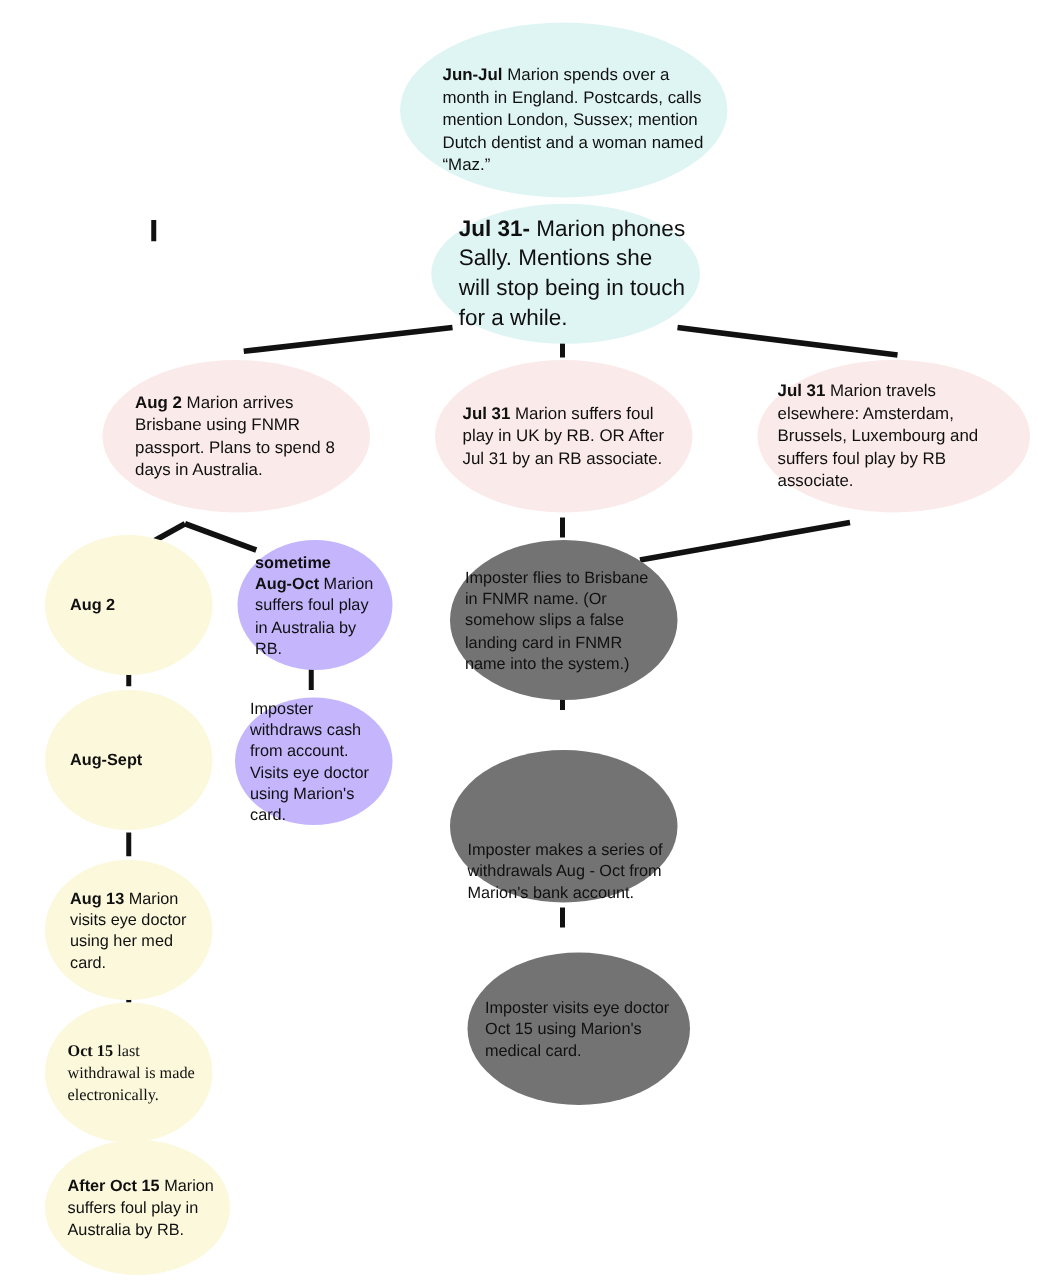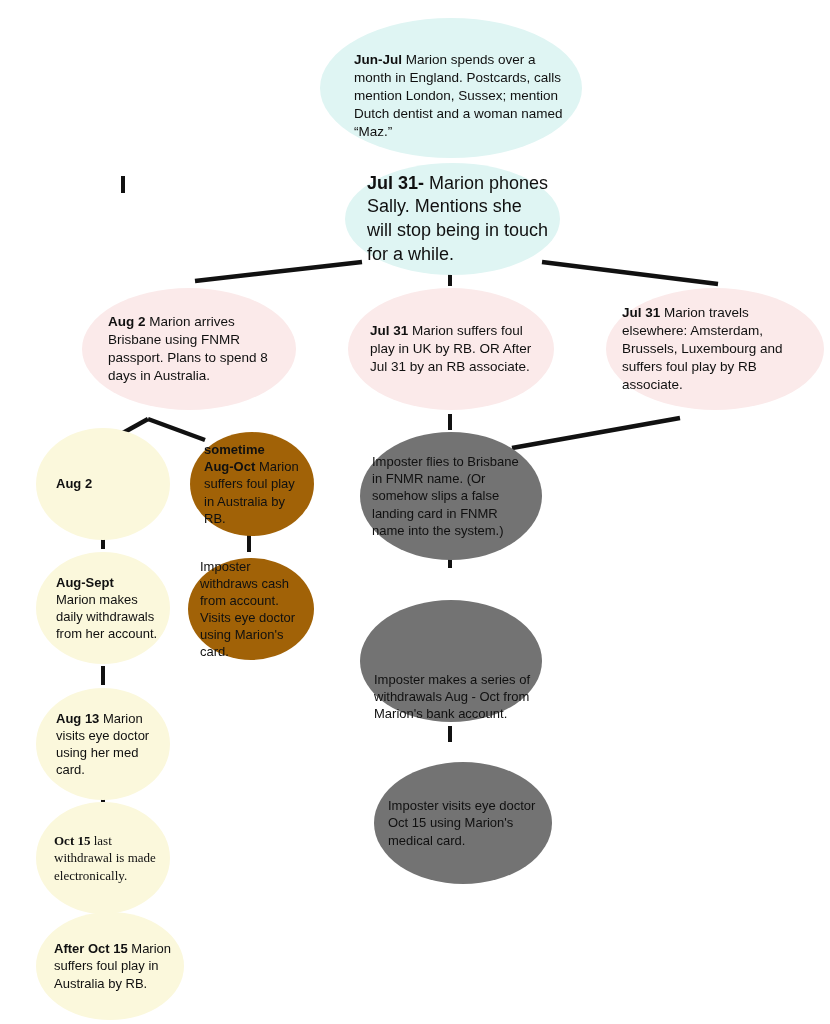--- a/index.html
+++ b/index.html
@@ -43,21 +43,21 @@
     padding: 0 8px;
     box-sizing: border-box;
     white-space: pre-line;
   }
   .node-text b {
     font-weight: bold;
   }
   .c-blue   { background: #dff5f3; }
   .c-pink   { background: #fbeaea; }
   .c-yellow { background: #fbf8dc; }
-  .c-peach  { background: #a16207; justify-content: center; }
+  .c-peach  { background: #c4b5fd; justify-content: center; }
   .c-green  { background: #737373; }
   
   .soft {
     filter: blur(0.2px);
   }
 </style>
 </head>
 <body>
 
 <div id="diagram-canvas">
@@ -99,21 +99,21 @@
       <div class="node soft c-yellow" style="left: 36px; top: 428px; width: 134px; height: 112px;">
         <div class="node-text" style="font-size: 13px; padding-left: 20px; padding-right: 10px;"><b>Aug 2
 </b></div>
       </div>
       <div class="node soft c-peach" style="left: 190px; top: 432px; width: 124px; height: 104px;">
         <div class="node-text" style="font-size: 13px; padding-left: 14px; padding-right: 10px;"><b>sometime
 Aug-Oct</b><span> Marion suffers foul play in Australia by RB.</span></div>
       </div>
       <div class="node soft c-yellow" style="left: 36px; top: 552px; width: 134px; height: 112px;">
         <div class="node-text" style="font-size: 13px; padding-left: 20px; padding-right: 10px;"><b>Aug-Sept
-</b><span>Marion makes daily withdrawals from her account.</span></div>
+</b></div>
       </div>
       <div class="node soft c-peach" style="left: 188px; top: 558px; width: 126px; height: 102px;">
         <div class="node-text" style="font-size: 13px; padding-left: 12px; padding-right: 10px;"><span> Imposter withdraws cash from account. Visits eye doctor using Marion's card.</span></div>
       </div>
       <div class="node soft c-yellow" style="left: 36px; top: 688px; width: 134px; height: 112px;">
         <div class="node-text" style="font-size: 13px; padding-left: 20px; padding-right: 10px;"><b>Aug 13</b><span> Marion visits eye doctor using her med card.</span></div>
       </div>
       <div class="node soft c-yellow" style="left: 36px; top: 802px; width: 134px; height: 112px; font-family: Liberation Serif, serif;">
         <div class="node-text" style="font-size: 13px; padding-left: 18px; padding-right: 10px;"><b>Oct 15</b><span> last withdrawal is made electronically.</span></div>
       </div>

